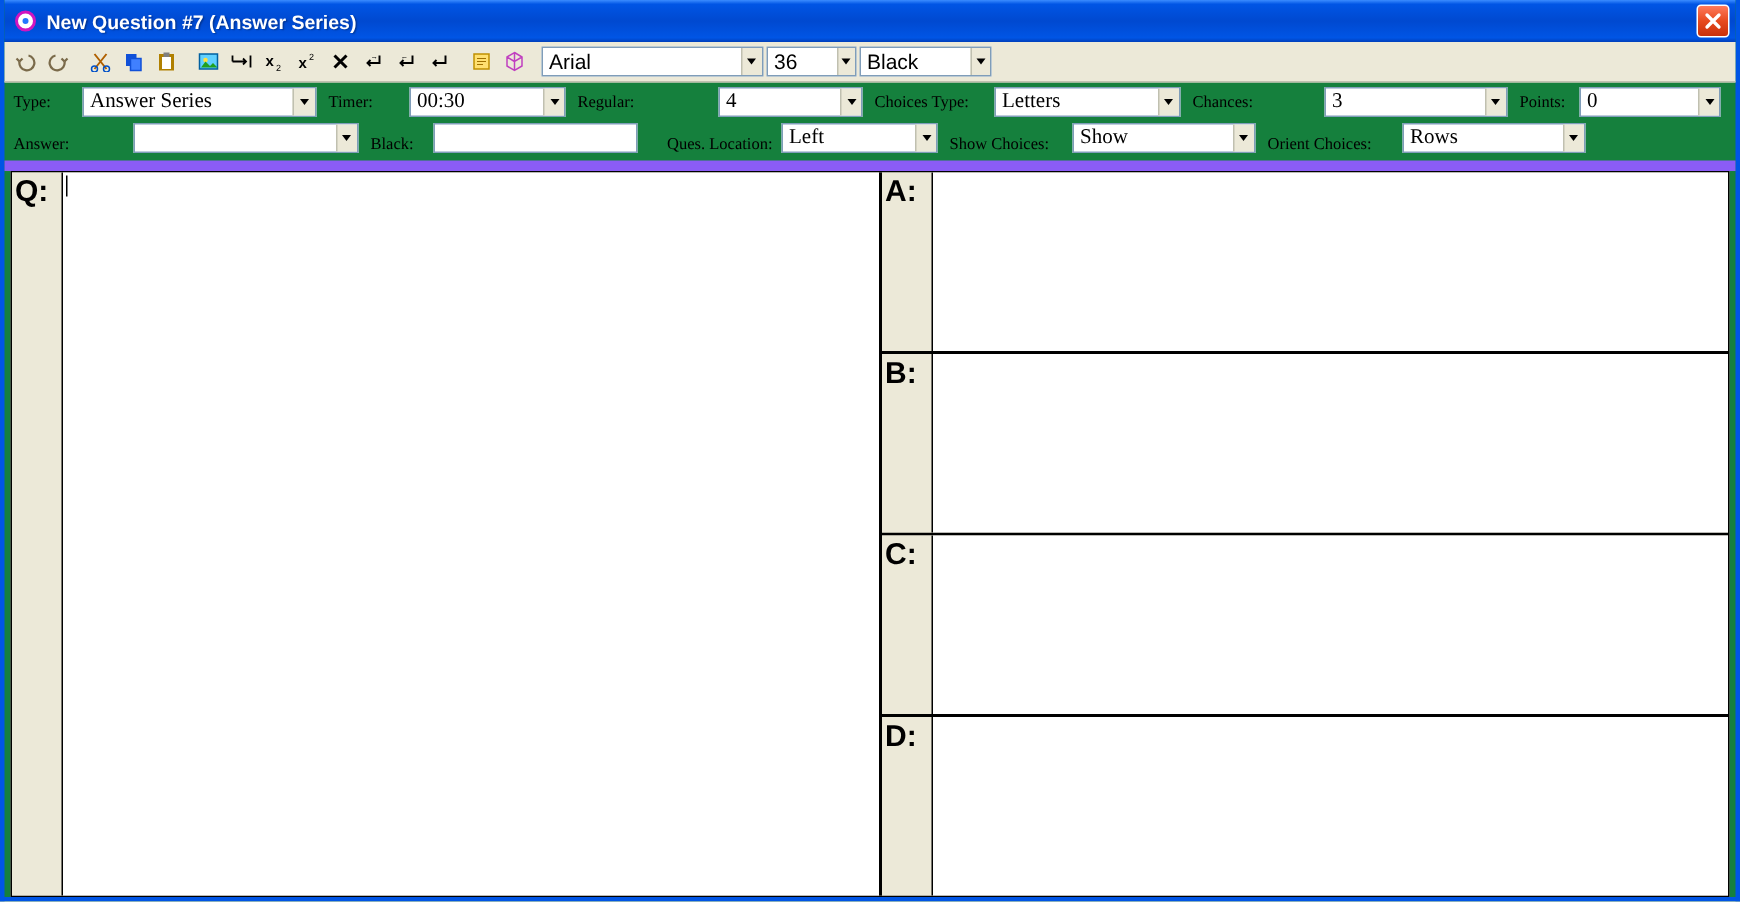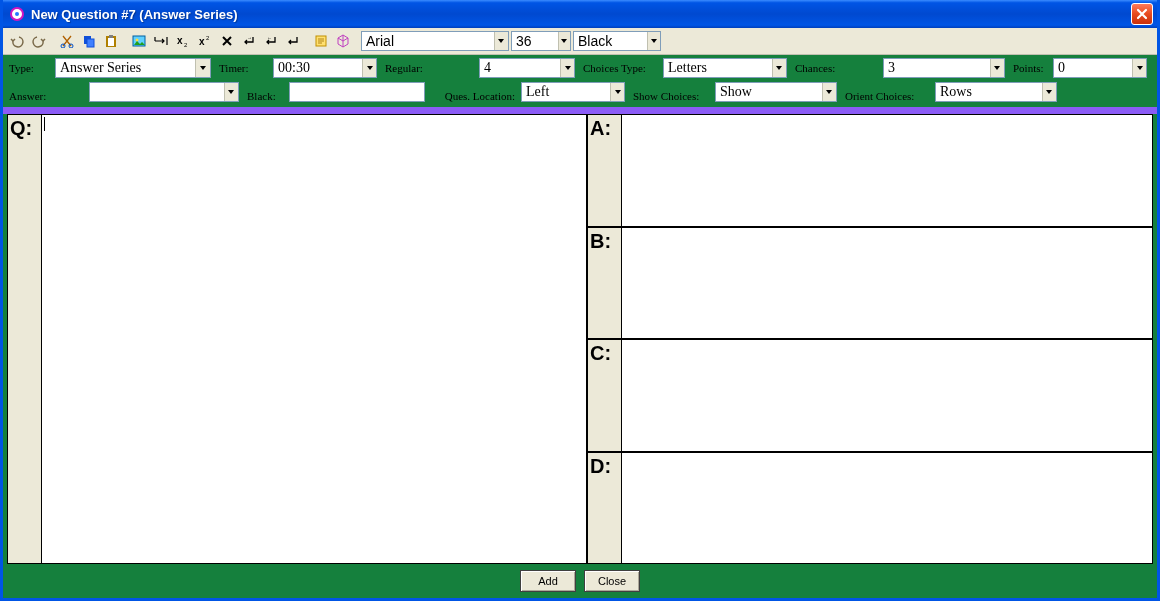--- a/index.html
+++ b/index.html
@@ -432,17 +432,13 @@
         <div class="a-label-cell">C:</div>
         <div class="a-text"></div>
       </div>
       <div class="a-row">
         <div class="a-label-cell">D:</div>
         <div class="a-text"></div>
       </div>
     </div>
   </div>
 
-  <div class="footer">
-    <button class="btn">Add</button>
-    <button class="btn">Close</button>
-  </div>
 </div>
 
 </body></html>

